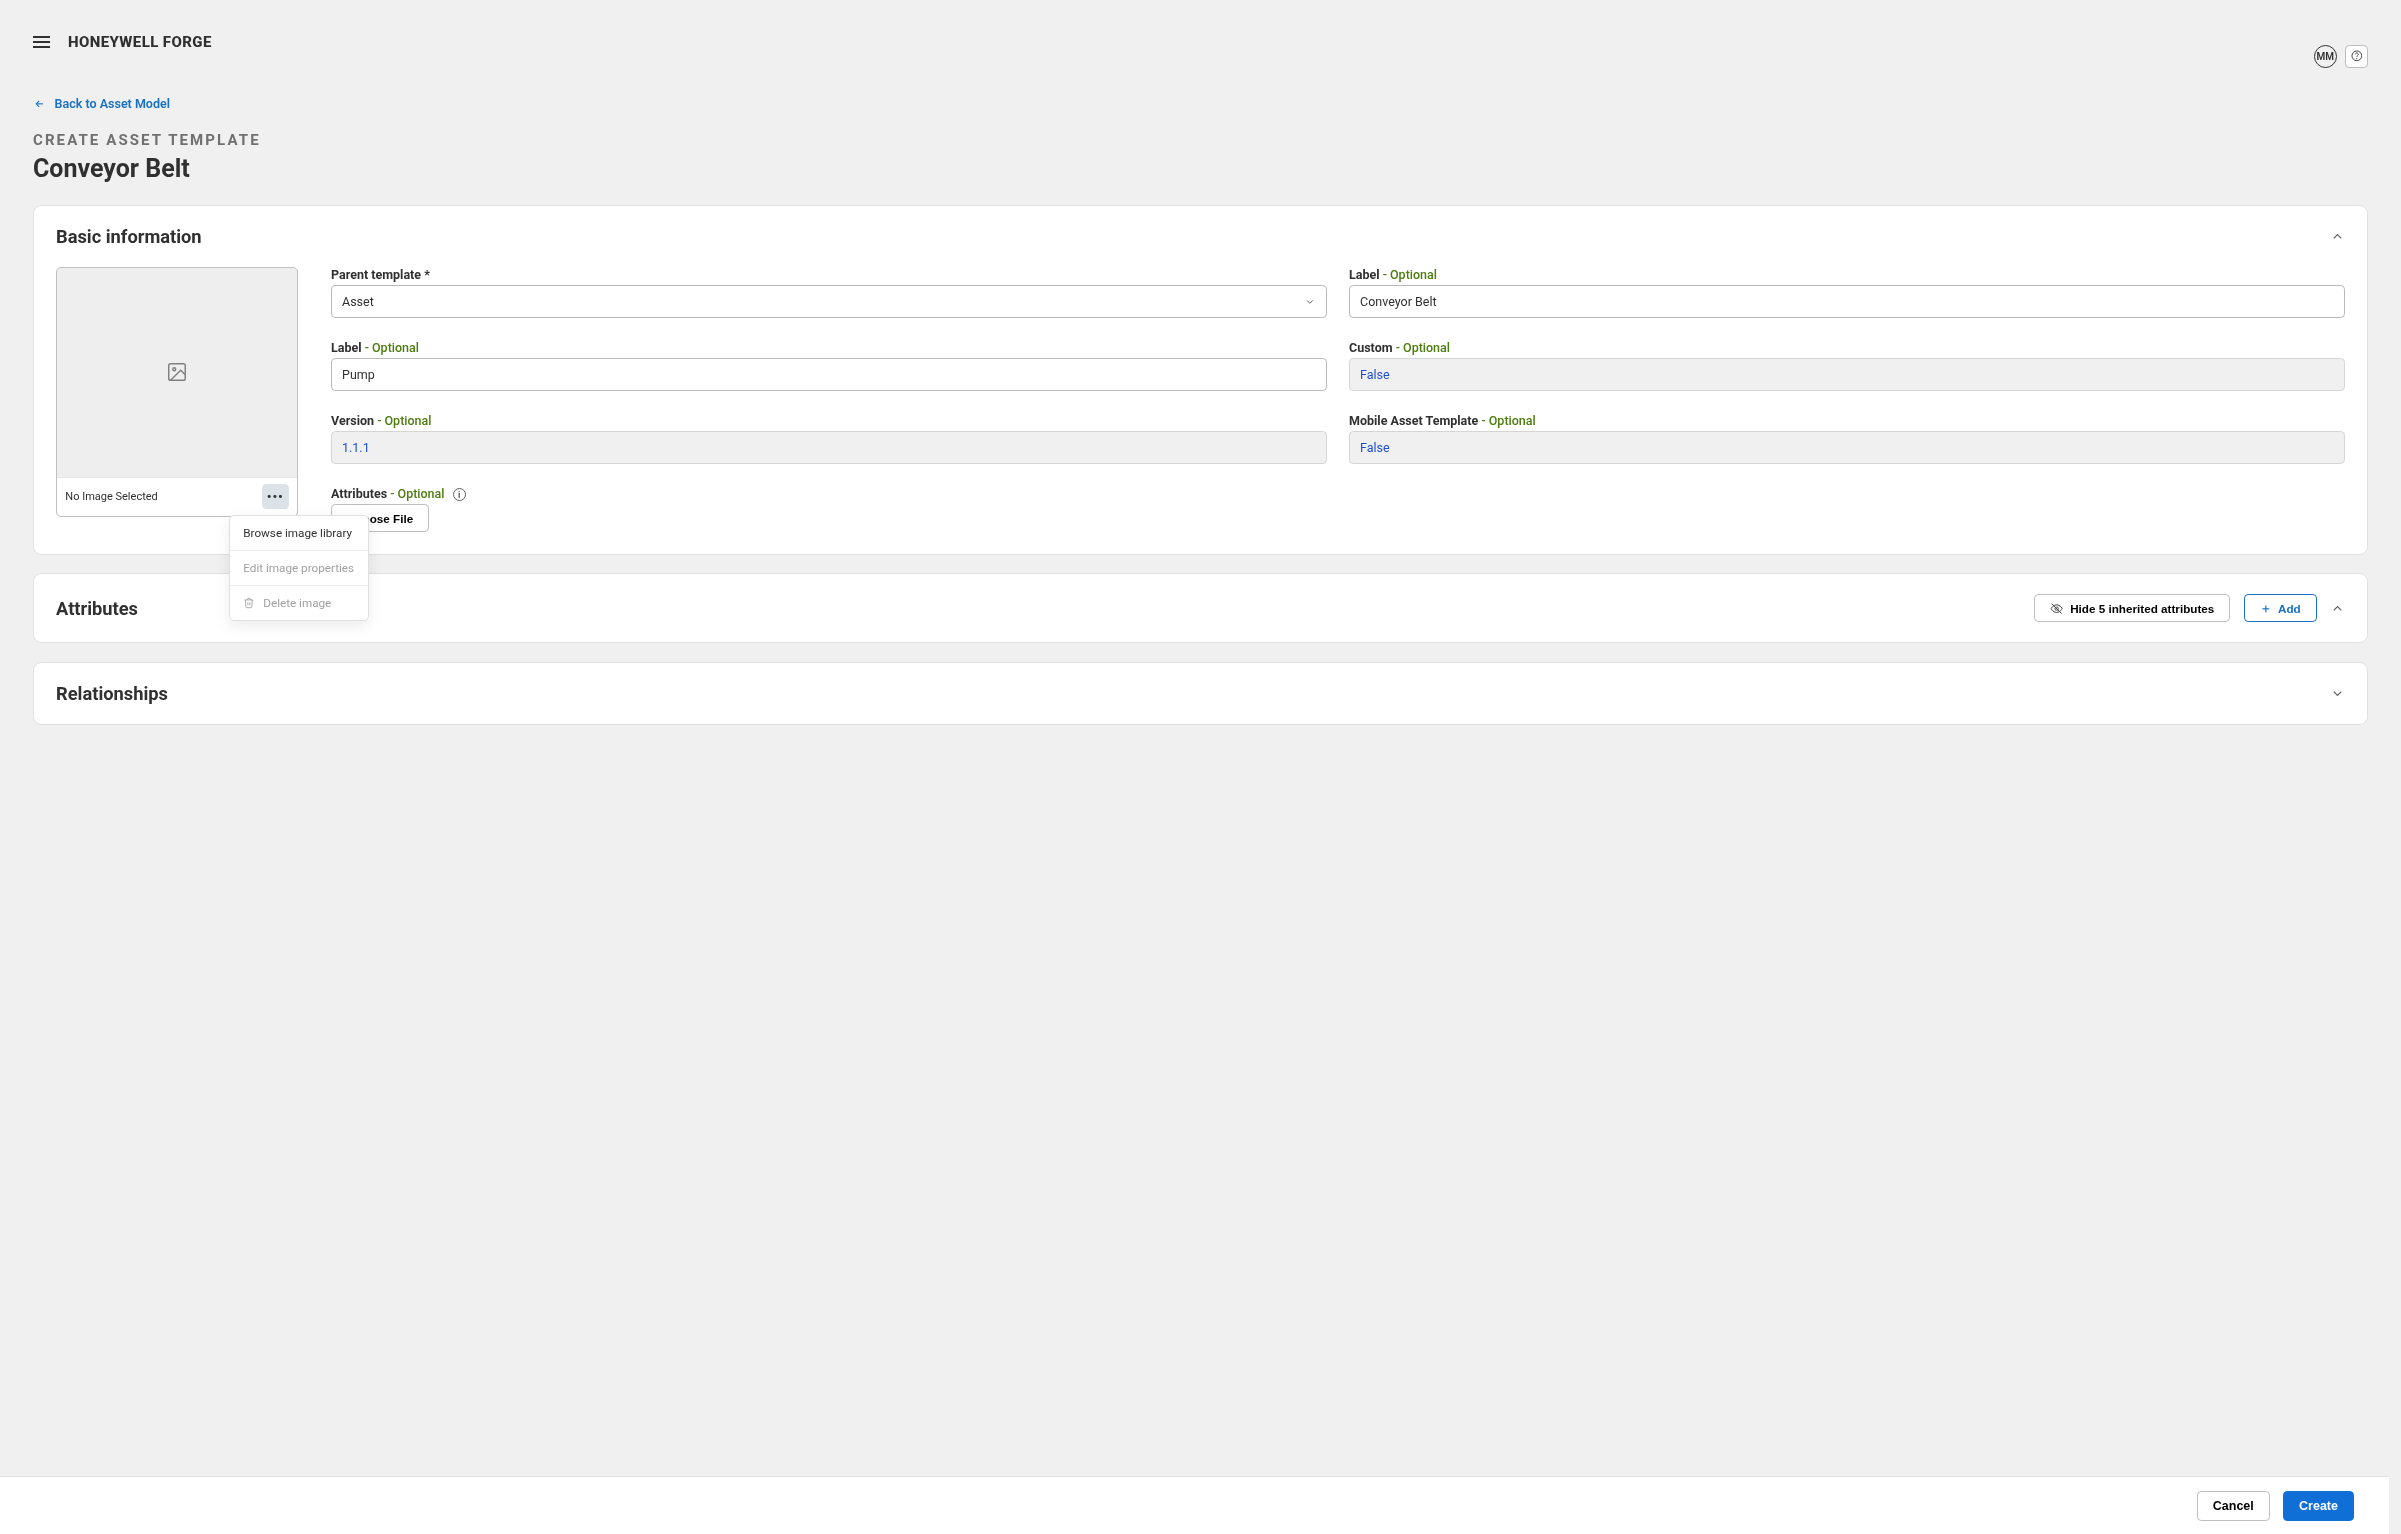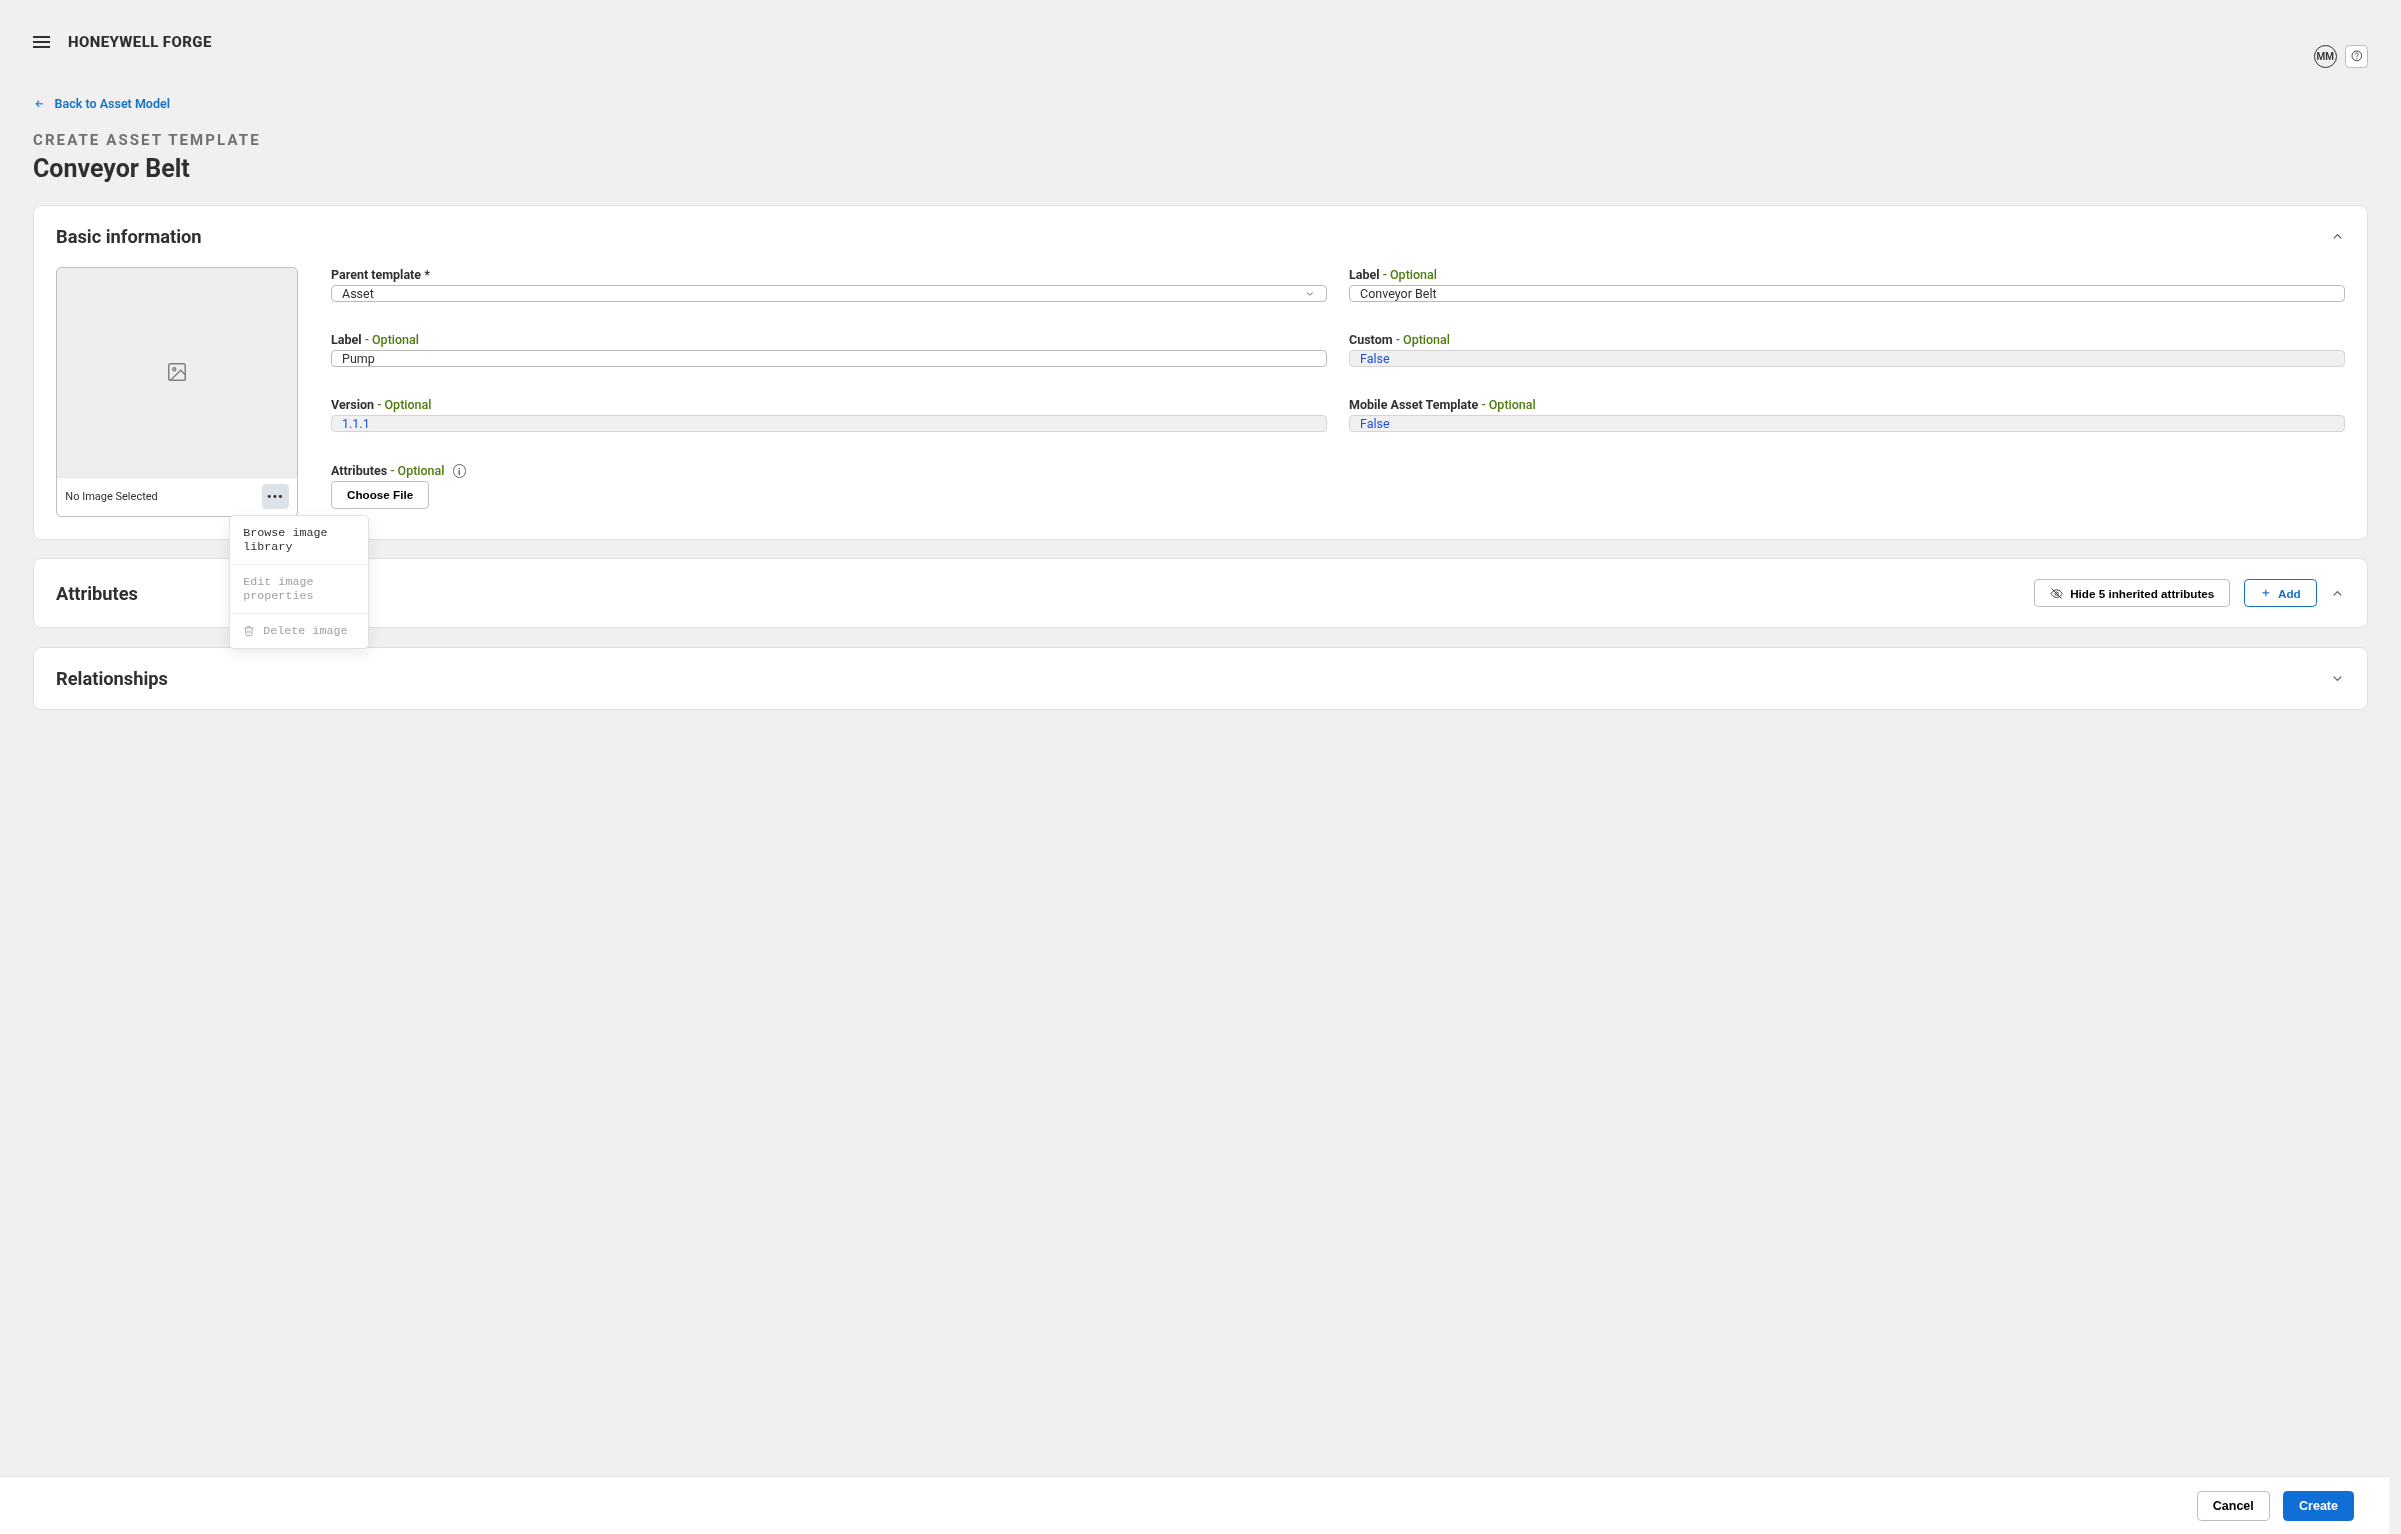--- a/index.html
+++ b/index.html
@@ -71,34 +71,34 @@
     cursor: pointer; font-size: 13.3px; letter-spacing: 0.8px; font-weight: 700;
   }
   .image-menu {
     position: absolute; top: 248px; left: 173px;
     background: #fff; border: 0.8px solid #e0e0e0; border-radius: 5px;
     box-shadow: 0 5px 15px rgba(0,0,0,0.08); width: 140px;
     font-size: 11.7px; z-index: 10;
   }
   .image-menu-item {
     padding: 10px 13.3px; cursor: pointer; color: #303030;
-    display: flex; align-items: center; gap: 8.3px; font-family: Liberation Mono, monospace;
+    display: flex; align-items: center; gap: 8.3px;
   }
   .image-menu-item.disabled { color: #a0a0a0; cursor: default; }
   .image-menu-item + .image-menu-item { border-top: 0.8px solid #f0f0f0; }
   .fields-grid {
     flex: 1; display: grid; grid-template-columns: 1fr 1fr;
     gap: 22px 22px;
   }
   .field { display: flex; flex-direction: column; gap: 3px; }
   .field-label { font-weight: 700; font-size: 12.5px; }
   .field-label .optional { font-weight: 500; color: #4d7c0f; }
   .field-label .req { color: #303030; margin-left: 3.3px; }
   .input, .select {
-    height: 17px; width: 100%; border: 0.8px solid #b9b9b9; border-radius: 4.2px;
+    height: 33px; width: 100%; border: 0.8px solid #b9b9b9; border-radius: 4.2px;
     background: #fff; padding: 0 10px; font-size: 12.5px; color: #303030;
     display: flex; align-items: center; justify-content: space-between;
   }
   .input.readonly { background: #f0f0f0; color: #1d4ed8; border-color: #d5d5d5; }
   .select { cursor: pointer; }
   .button {
     height: 30px; padding: 0 15px; border-radius: 4.2px; font-weight: 600;
     font-size: 12.5px; display: inline-flex; align-items: center; gap: 6.7px;
     cursor: pointer; border: 0.8px solid #bdbdbd; background: #fff;
   }

